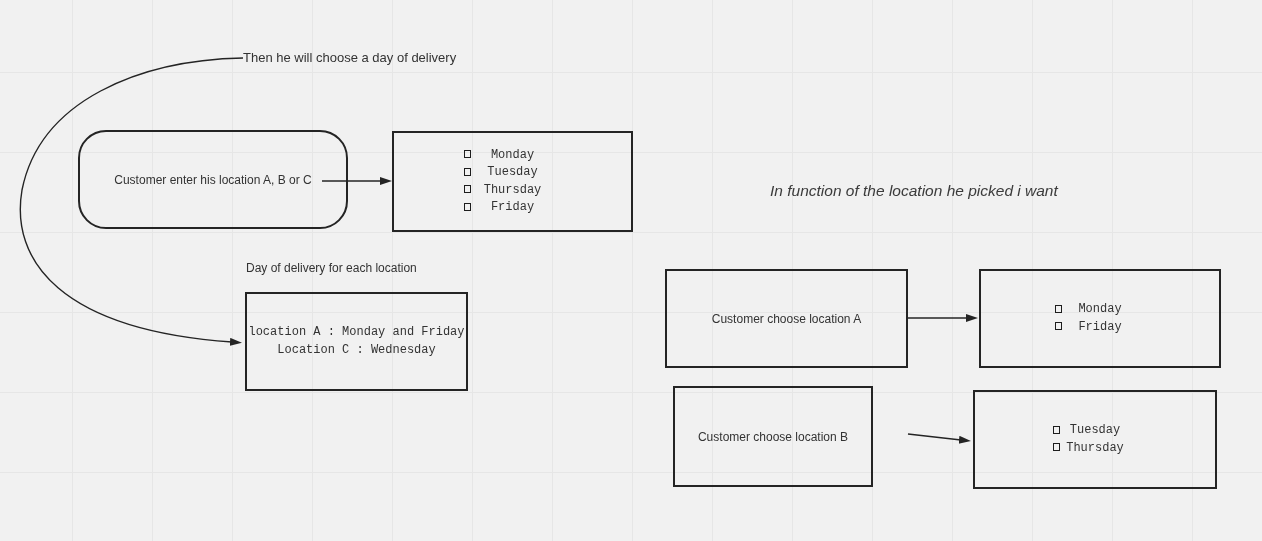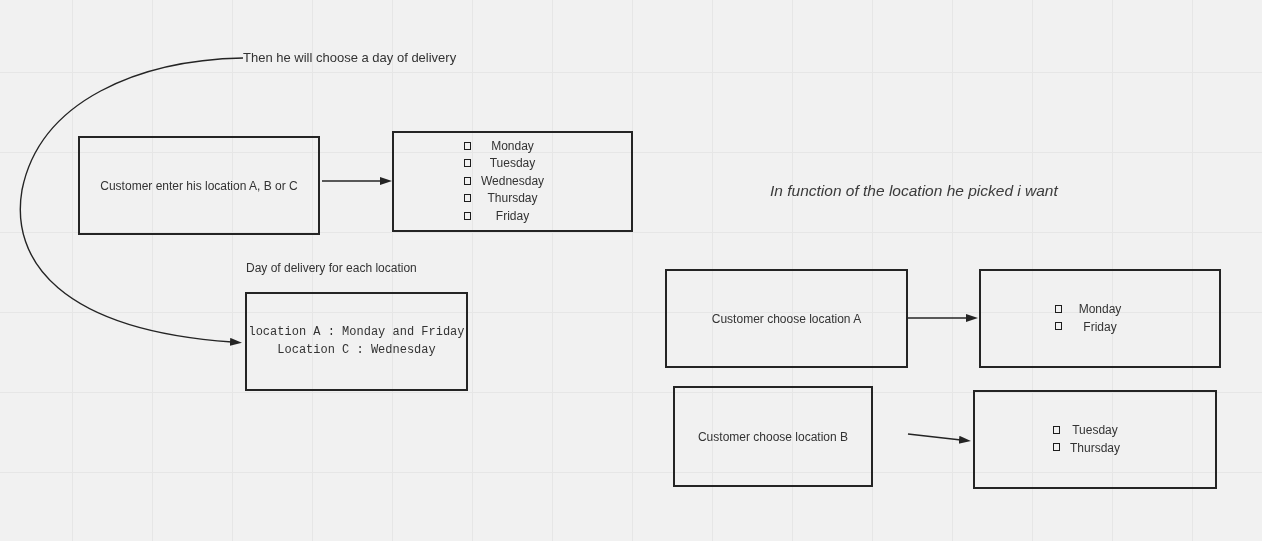--- a/index.html
+++ b/index.html
@@ -33,21 +33,21 @@
   .dayrow{position:relative;display:block;width:100%;height:17.5px;line-height:17.5px;}
   .dayrow .cb{
     position:absolute;
     top:50%;
     margin-top:-5px;
     width:7px;height:8px;
     box-sizing:border-box;
     border:1.5px solid #1d1d1d;
     background:transparent;
   }
-  .dayrow .daylbl{display:block;width:100%;text-align:center;}
+  .dayrow .daylbl{display:block;width:100%;text-align:center;font-family:Liberation Mono, monospace;}
   .wk .cb{left:70px;}
   .days-a .cb{left:74px;}
   .days-b .cb{left:78px;}
   .floating-text{position:absolute;color:#333;white-space:nowrap;}
   #curve-label{left:243px;top:50px;font-size:13px;}
   #legend-label{left:246px;top:261px;font-size:12px;}
   #note{left:770px;top:179px;font-size:15.5px;line-height:24.5px;color:#3b3b3b;font-style:italic;}
   #wires{position:absolute;left:0;top:0;pointer-events:none;}
 </style>
 </head>
@@ -68,36 +68,32 @@
   </svg>
 
   <div class="floating-text" id="curve-label">Then he will choose a day of delivery</div>
 
   <div class="floating-text" id="legend-label">Day of delivery for each location</div>
 
   <div class="floating-text" id="note">
     <div>In function of the location he picked i want</div>
   </div>
 
-  <div class="shape" style="left:78px;top:136px;width:242px;height:99px;">
+  <div class="shape" style="left:78px;top:130px;width:270px;height:99px;border-radius:28px;">
     <span class="lbl">Customer enter his location A, B or C</span>
   </div>
 
   <div class="shape wk" style="left:392px;top:131px;width:241px;height:101px;">
     <div class="dayrow">
       <span class="cb"></span>
       <span class="daylbl">Monday</span>
     </div>
     <div class="dayrow">
       <span class="cb"></span>
       <span class="daylbl">Tuesday</span>
-    </div>
-    <div class="dayrow">
-      <span class="cb"></span>
-      <span class="daylbl">Wednesday</span>
     </div>
     <div class="dayrow">
       <span class="cb"></span>
       <span class="daylbl">Thursday</span>
     </div>
     <div class="dayrow">
       <span class="cb"></span>
       <span class="daylbl">Friday</span>
     </div>
   </div>

